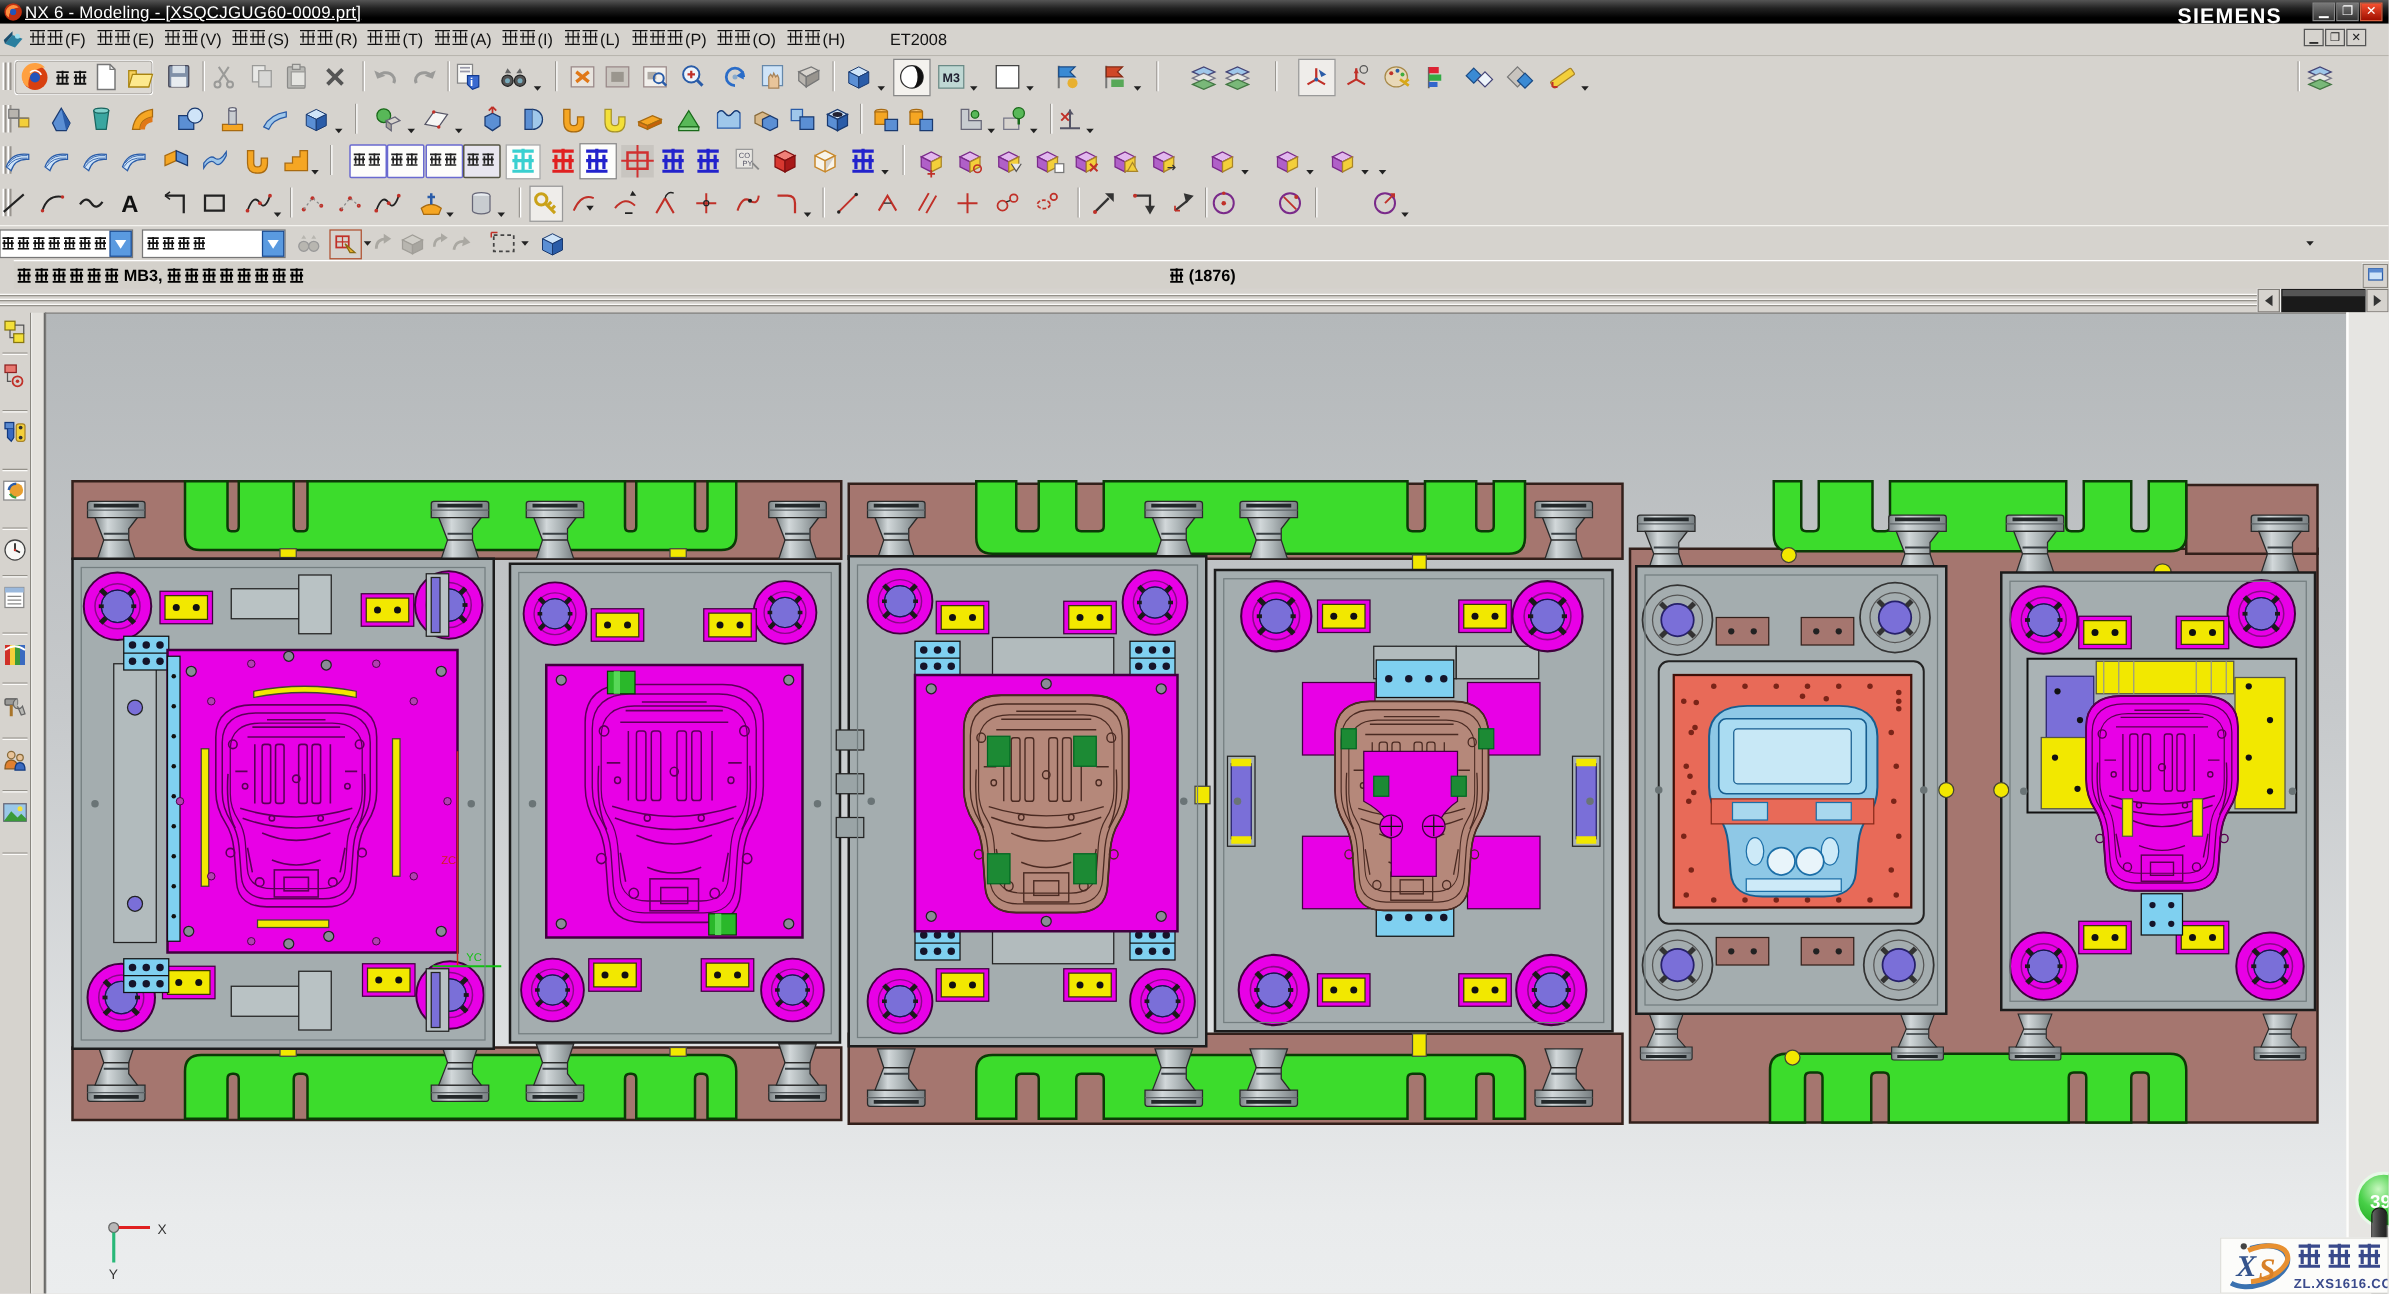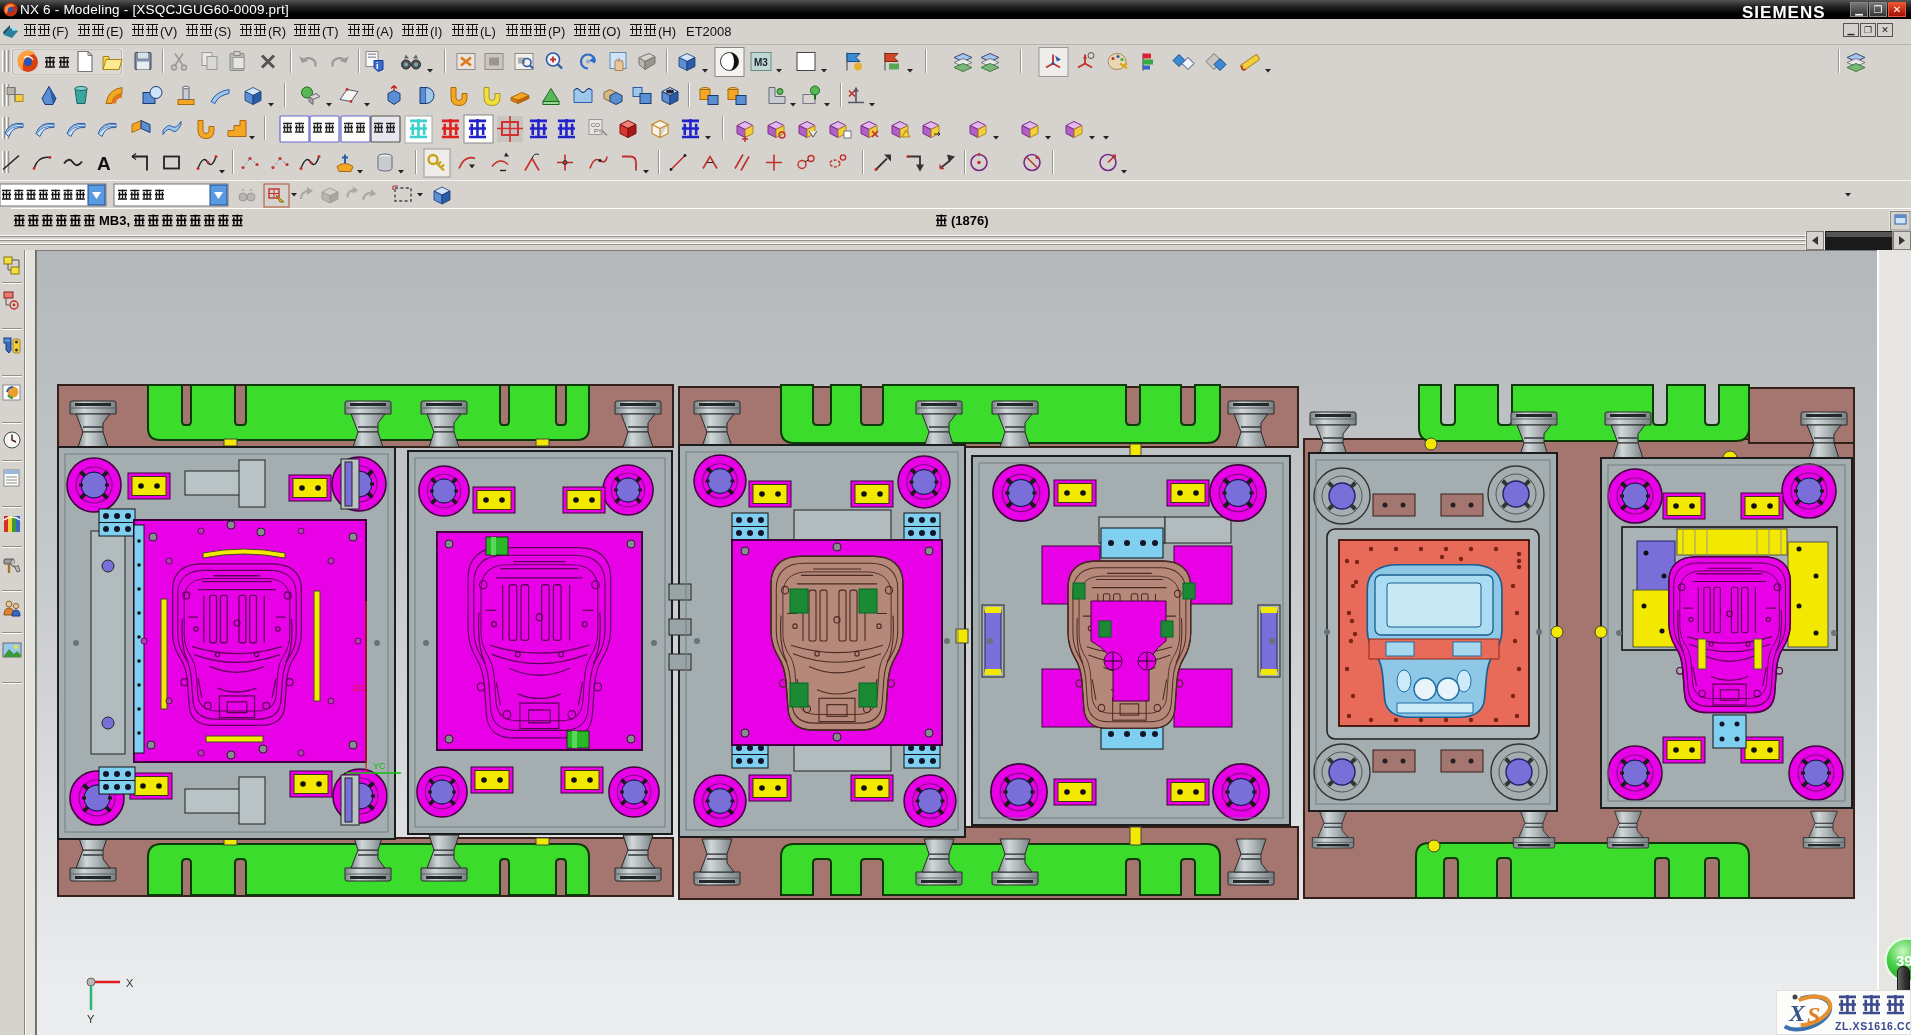--- a/index.html
+++ b/index.html
@@ -12,21 +12,21 @@
  background:
  linear-gradient(currentColor,currentColor) 0px 0px/12px 1.2px no-repeat,
  linear-gradient(currentColor,currentColor) 0px 5px/12px 1.2px no-repeat,
  linear-gradient(currentColor,currentColor) 0px 11px/12px 1.2px no-repeat,
  linear-gradient(currentColor,currentColor) 2px 2px/1.2px 8px no-repeat,
  linear-gradient(currentColor,currentColor) 6px 0px/1.2px 12px no-repeat,
  linear-gradient(currentColor,currentColor) 10px 2px/1.2px 8px no-repeat;}
 .hz.b{width:13px;height:13px;}
 
 #title{left:0;top:0;width:1911px;height:19px;background:linear-gradient(#555 0%,#222 35%,#000 75%);}
-#title .txt{position:absolute;left:20px;top:2px;color:#fff;font-size:13.5px;letter-spacing:0.2px;}
+#title .txt{position:absolute;left:20px;top:2px;color:#fff;font-size:13.5px;letter-spacing:0.2px;text-decoration:underline;}
 #siemens{position:absolute;left:1742px;top:3px;color:#fff;font-size:17px;font-weight:bold;letter-spacing:1px;}
 .tbtn{position:absolute;top:2px;width:20px;height:15px;border:1px solid #888;
  background:linear-gradient(#777,#333);color:#fff;font-size:10px;text-align:center;line-height:13px;}
 
 #menubar{left:0;top:19px;width:1911px;height:26px;background:#d6d3ce;border-bottom:1px solid #b8b5ae;
  font-size:13px;color:#111;}
 .mi{position:absolute;top:5px;color:#111;}
 .mdibtn{position:absolute;top:4px;width:16px;height:14px;border:1px solid #555;background:#d6d3ce;
  color:#222;font-size:9px;text-align:center;line-height:12px;}
 
@@ -515,21 +515,21 @@
    <span class="mi" style="left:132px"><span class="hz b"></span><span class="hz b"></span>(V)</span>
    <span class="mi" style="left:186px"><span class="hz b"></span><span class="hz b"></span>(S)</span>
    <span class="mi" style="left:240px"><span class="hz b"></span><span class="hz b"></span>(R)</span>
    <span class="mi" style="left:294px"><span class="hz b"></span><span class="hz b"></span>(T)</span>
    <span class="mi" style="left:348px"><span class="hz b"></span><span class="hz b"></span>(A)</span>
    <span class="mi" style="left:402px"><span class="hz b"></span><span class="hz b"></span>(I)</span>
    <span class="mi" style="left:452px"><span class="hz b"></span><span class="hz b"></span>(L)</span>
    <span class="mi" style="left:506px"><span class="hz b"></span><span class="hz b"></span><span class="hz b"></span>(P)</span>
    <span class="mi" style="left:574px"><span class="hz b"></span><span class="hz b"></span>(O)</span>
    <span class="mi" style="left:630px"><span class="hz b"></span><span class="hz b"></span>(H)</span>
-   <span class="mi" style="left:686px">ET2008</span>
+   <span class="mi" style="left:712px">ET2008</span>
    <span class="mdibtn" style="left:1843px">▁</span>
    <span class="mdibtn" style="left:1860px">❐</span>
    <span class="mdibtn" style="left:1877px">✕</span>
  </div>
  <div class="abs trow" id="trow1" style="top:45px;width:1911px;height:34px;"><svg width="1911" height="34">
         <use href="#p_grip" x="2" y="0"></use>
         <rect x="12" y="3.5" width="110" height="27" rx="2" fill="#dcd9d4" stroke="#fff" stroke-width="1"></rect>
         <rect x="12.5" y="4" width="109" height="26" rx="2" fill="none" stroke="#a8a5a0" stroke-width="0.8"></rect>
         <circle cx="28" cy="17" r="10" fill="#d84010"></circle>
         <path d="M20,23 A10,10 0 0 1 36,9 A13,13 0 0 0 23,25 Z" fill="#ffa040"></path>

